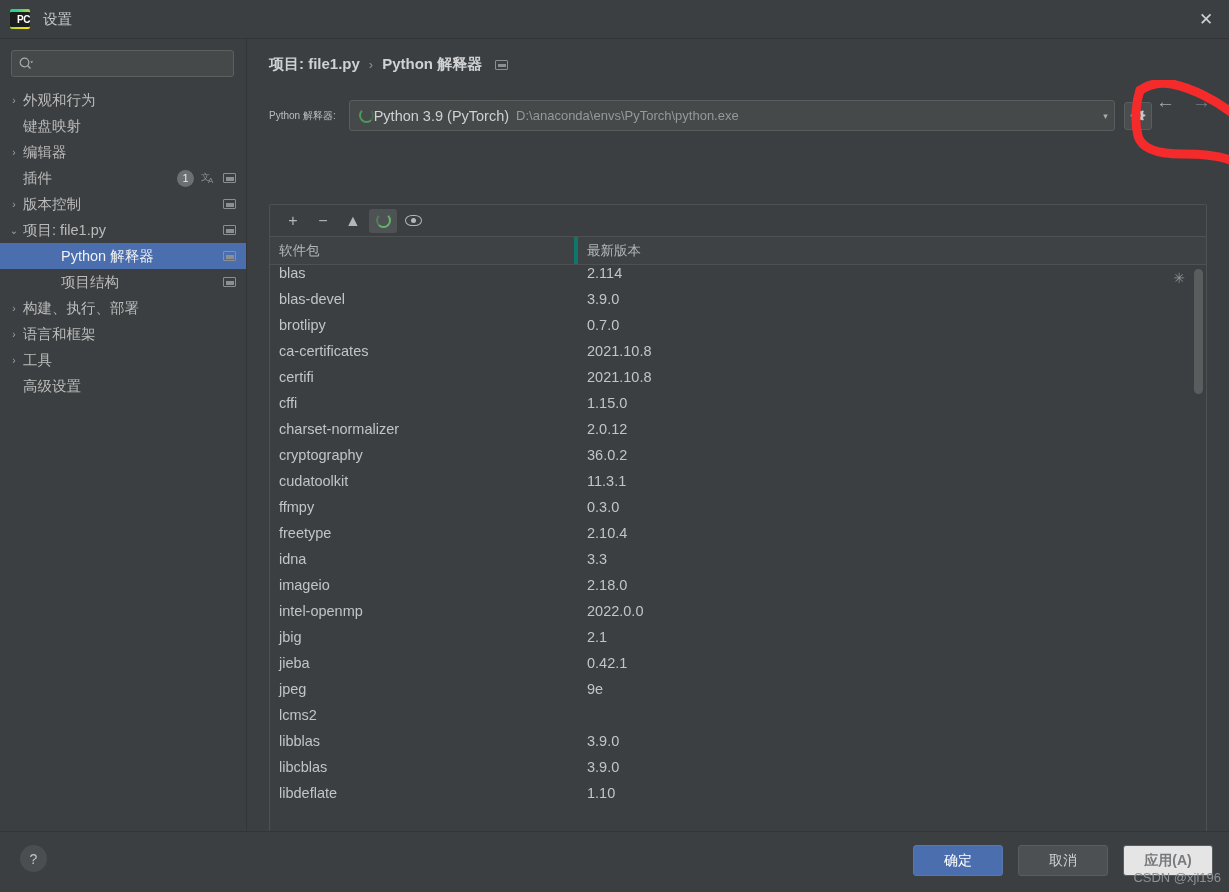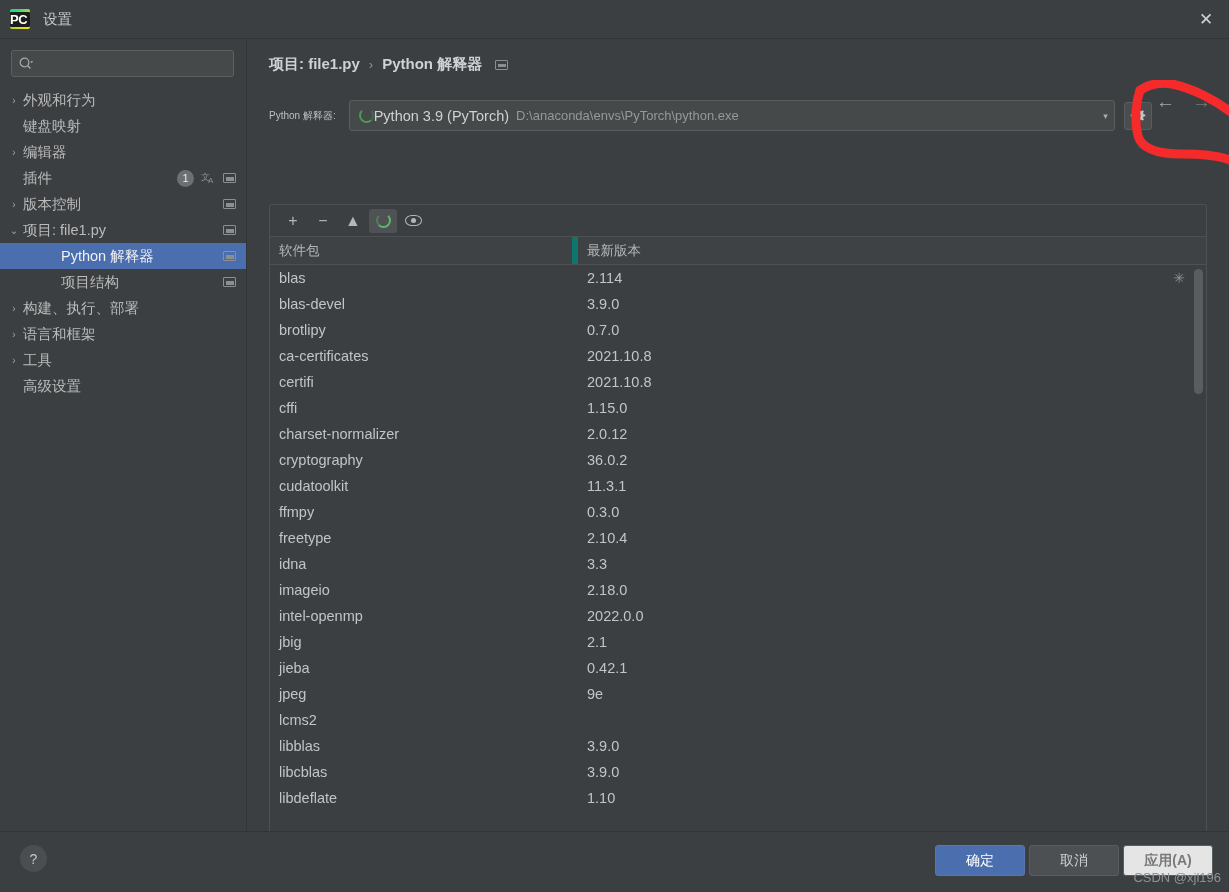--- a/index.html
+++ b/index.html
@@ -18,22 +18,22 @@
     background: #3c3f41; display: flex; align-items: center;
     border-bottom: 1px solid #323435;
   }
   .pc-icon {
     width: 20px; height: 20px; margin-left: 10px; border-radius: 2px;
     background: linear-gradient(135deg, #21d789 0%, #21d789 20%, #b7d53a 55%, #ffe600 100%);
     position: relative; display: flex; align-items: center; justify-content: center;
   }
   .pc-icon .inner {
     width: 26px; height: 15px; background: #1c1c1c; border-radius: 1px;
-    color: #ffffff; font-size: 13px; font-weight: bold; line-height: 15px;
-    text-align: left; letter-spacing: -0.5px;
+    color: #ffffff; font-size: 10px; font-weight: bold; line-height: 15px;
+    text-align: right; letter-spacing: -0.5px;
     font-family: "Liberation Sans", sans-serif;
   }
   .title-text { margin-left: 13px; color: #c7c9cb; font-size: 14.5px; }
   .close-btn {
     position: absolute; right: 0; top: 0; width: 46px; height: 39px;
     display: flex; align-items: center; justify-content: center;
     color: #cdd0d3; font-size: 17px; cursor: pointer;
   }
 
   
@@ -146,28 +146,28 @@
   }
   .tb-eye {
     width: 17px; height: 11px; border: 1.6px solid #b4b7b9; border-radius: 50% / 60%;
     display: flex; align-items: center; justify-content: center;
   }
   .tb-eye::after { content: ''; width: 5px; height: 5px; border-radius: 50%; background: #b4b7b9; }
 
   .thead { display: flex; height: 28px; background: #3f4244; border-bottom: 1px solid #4e5152; }
   .th {
     color: #b3b6b8; font-size: 13.5px; display: flex; align-items: center; padding-left: 9px;
-    border-right: 6px solid #0f766e;
+    border-right: 4px solid #0f766e;
   }
   .th.c1 { width: 308px; }
   .th.c2 { width: 309px; }
   .th.c3 { flex: 1; border-right: 0; }
 
   .tbody { position: relative; height: 588px; overflow: hidden; }
-  .trow { display: flex; height: 26px; align-items: center; color: #c2c4c6; font-size: 14.5px; }
+  .trow { display: flex; height: 26px; color: #c2c4c6; font-size: 14.5px; }
   .td { padding-left: 9px; white-space: nowrap; }
   .td.c1 { width: 308px; }
   .td.c2 { width: 309px; }
   .td.c3 { flex: 1; }
   .row-spinner {
     position: absolute; right: 20px; top: 6px; width: 14px; height: 14px;
     color: #8e9193; font-size: 14px; line-height: 14px; text-align: center;
   }
   .vscroll {
     position: absolute; right: 3px; top: 4px; width: 9px; height: 125px;
@@ -177,21 +177,21 @@
   
   .bottombar {
     position: absolute; left: 0; bottom: 0; width: 1229px; height: 61px;
     background: #3c3f41; border-top: 1px solid #323436;
   }
   .help-btn {
     position: absolute; left: 20px; top: 13px; width: 27px; height: 27px; border-radius: 50%;
     background: #4b4e50; color: #c2c4c6; font-size: 14px;
     display: flex; align-items: center; justify-content: center; cursor: pointer;
   }
-  .btn-group { position: absolute; right: 16px; top: 13px; display: flex; gap: 4px; }
+  .btn-group { position: absolute; right: 16px; top: 13px; display: flex; gap: 15px; }
   .btn {
     height: 31px; min-width: 90px; padding: 0 16px; border-radius: 3px;
     font-size: 14px; display: flex; align-items: center; justify-content: center;
     cursor: pointer; border: 1px solid #5a5d5e; background: #4c5052; color: #cfd1d3;
   }
   .btn.primary { background: #4b6eaf; border-color: #5977ad; color: #ffffff; }
   .btn.disabled { color: #77797b; background: #e5e5e5; cursor: default; font-weight: bold; }
   .watermark {
     position: absolute; right: 8px; bottom: 7px; color: #8e9194; font-size: 13px;
     font-family: "Liberation Sans", sans-serif; pointer-events: none;

